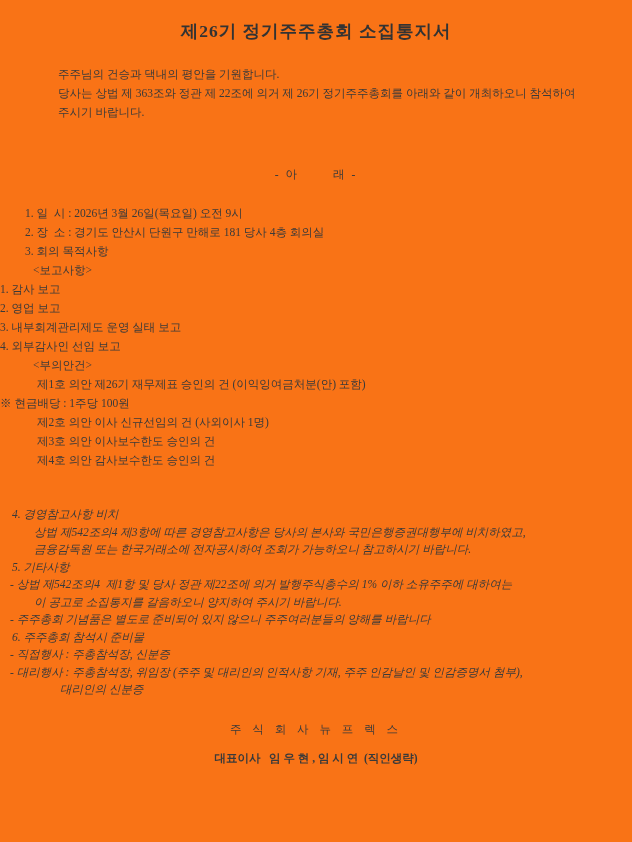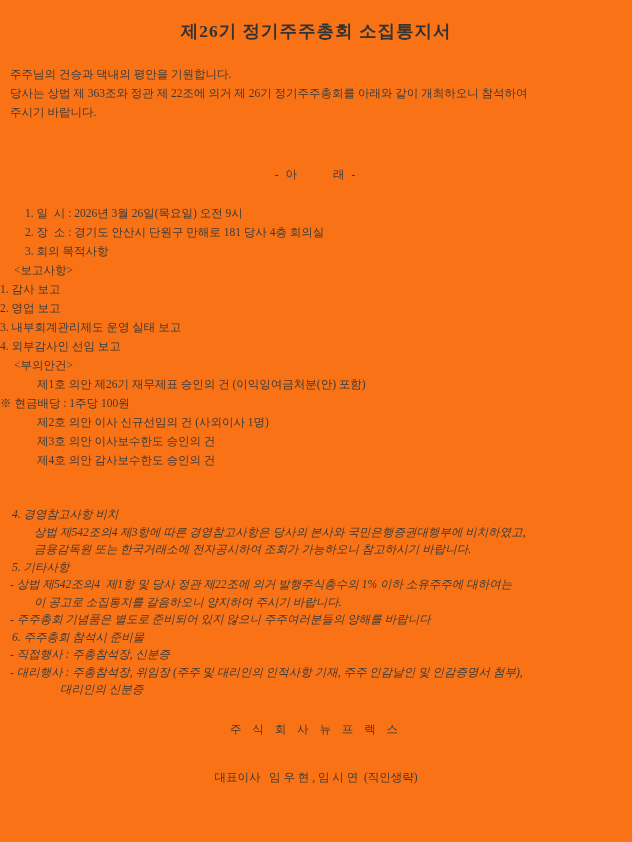--- a/index.html
+++ b/index.html
@@ -25,58 +25,59 @@
     font-weight: 600;
     letter-spacing: 1px;
     line-height: 22px;
     color: #333333;
   }
   .ln {
     white-space: pre;
     line-height: 18px;
     color: #3a3a3a;
   }
-  .greeting { margin-top: 23px; }
+  .greeting { margin-top: 23px; padding-left: 48px; }
   .greeting .ln { line-height: 19px; }
   .divider-line {
     margin-top: 43px;
     text-align: center;
     letter-spacing: 2px;
     line-height: 18px;
     white-space: pre;
   }
   .agenda { margin-top: 21px; }
   .agenda .ln { line-height: 19px; }
   .notices { margin-top: 36px; font-style: italic; }
   .notices .ln { line-height: 17.5px; }
   .px10 { padding-left: 10px; }
   .px12 { padding-left: 12px; }
   .px18 { padding-left: 34px; }
   .px25 { padding-left: 25px; }
-  .px33 { padding-left: 14px; }
+  .px33 { padding-left: 33px; }
   .px37 { padding-left: 37px; }
   .px40 { }
   .px72 { padding-left: 60px; }
   .footer-date {
     margin-top: 20px;
     text-align: center;
     line-height: 18px;
   }
   .footer-company {
     margin-top: 21px;
     text-align: center;
     letter-spacing: 4px;
     line-height: 18px;
     white-space: pre;
   }
   .footer-ceo {
-    margin-top: 30px;
+    margin-top: 11px;
     text-align: center;
     line-height: 18px;
     white-space: pre;
+    font-weight: bold;
   }
 </style>
 </head>
 <body>
 
 <div class="page">
 
   <h1 class="doc-title">제26기 정기주주총회 소집통지서</h1>
 
   <div class="greeting">

